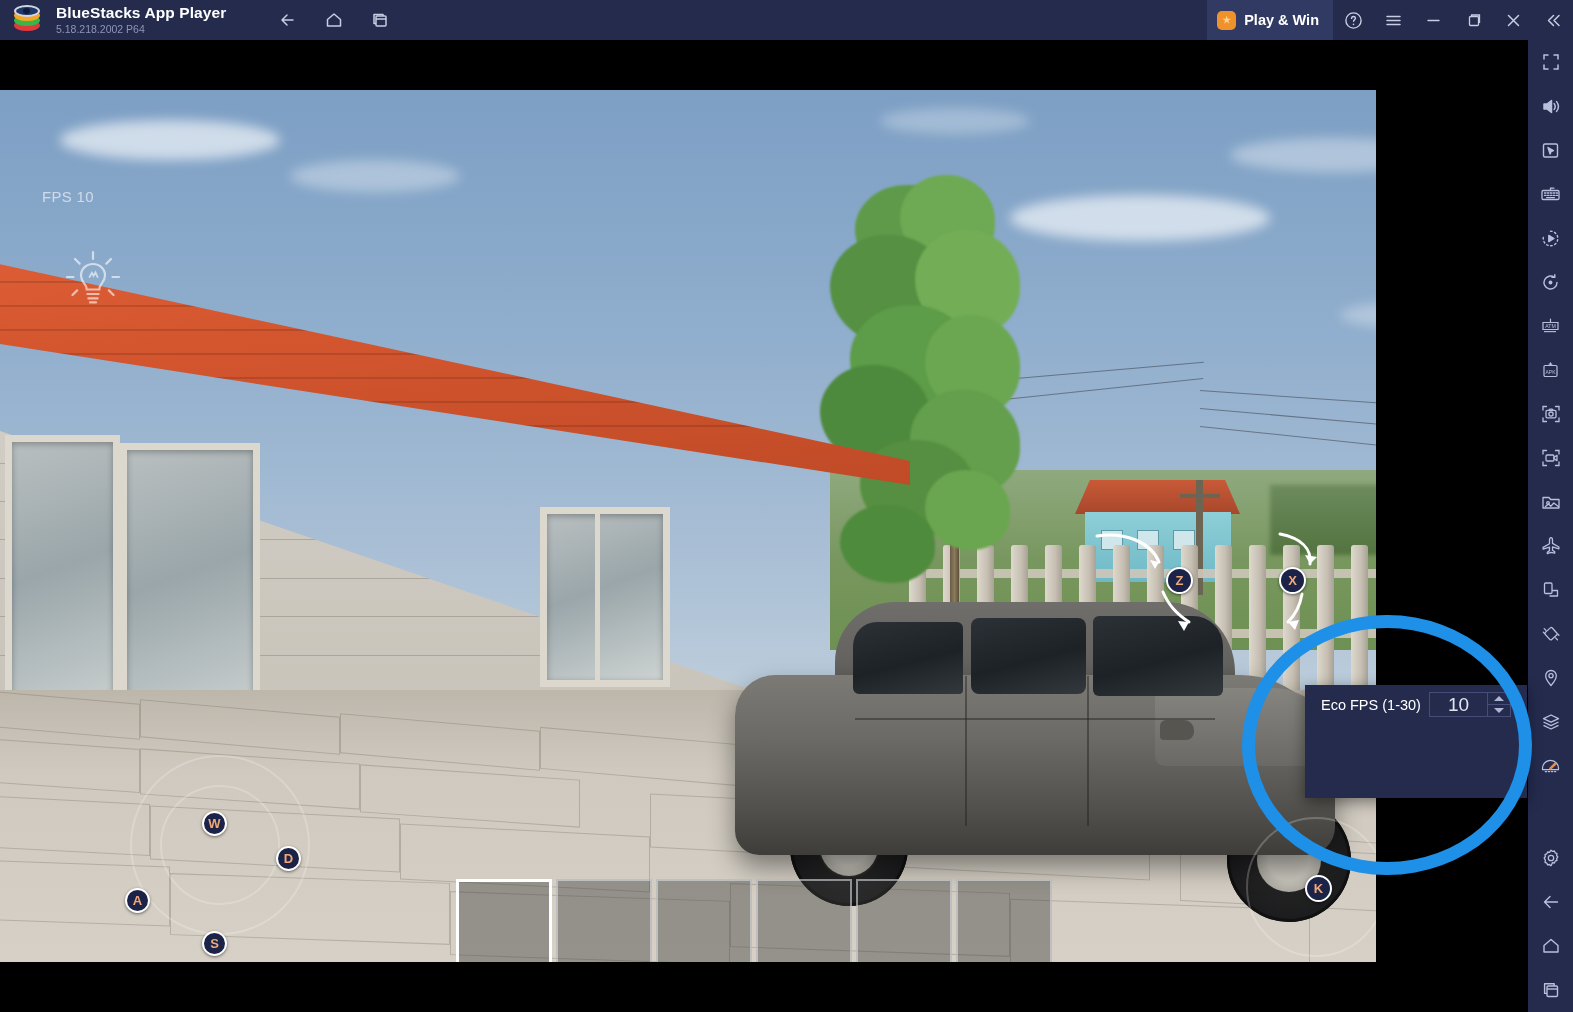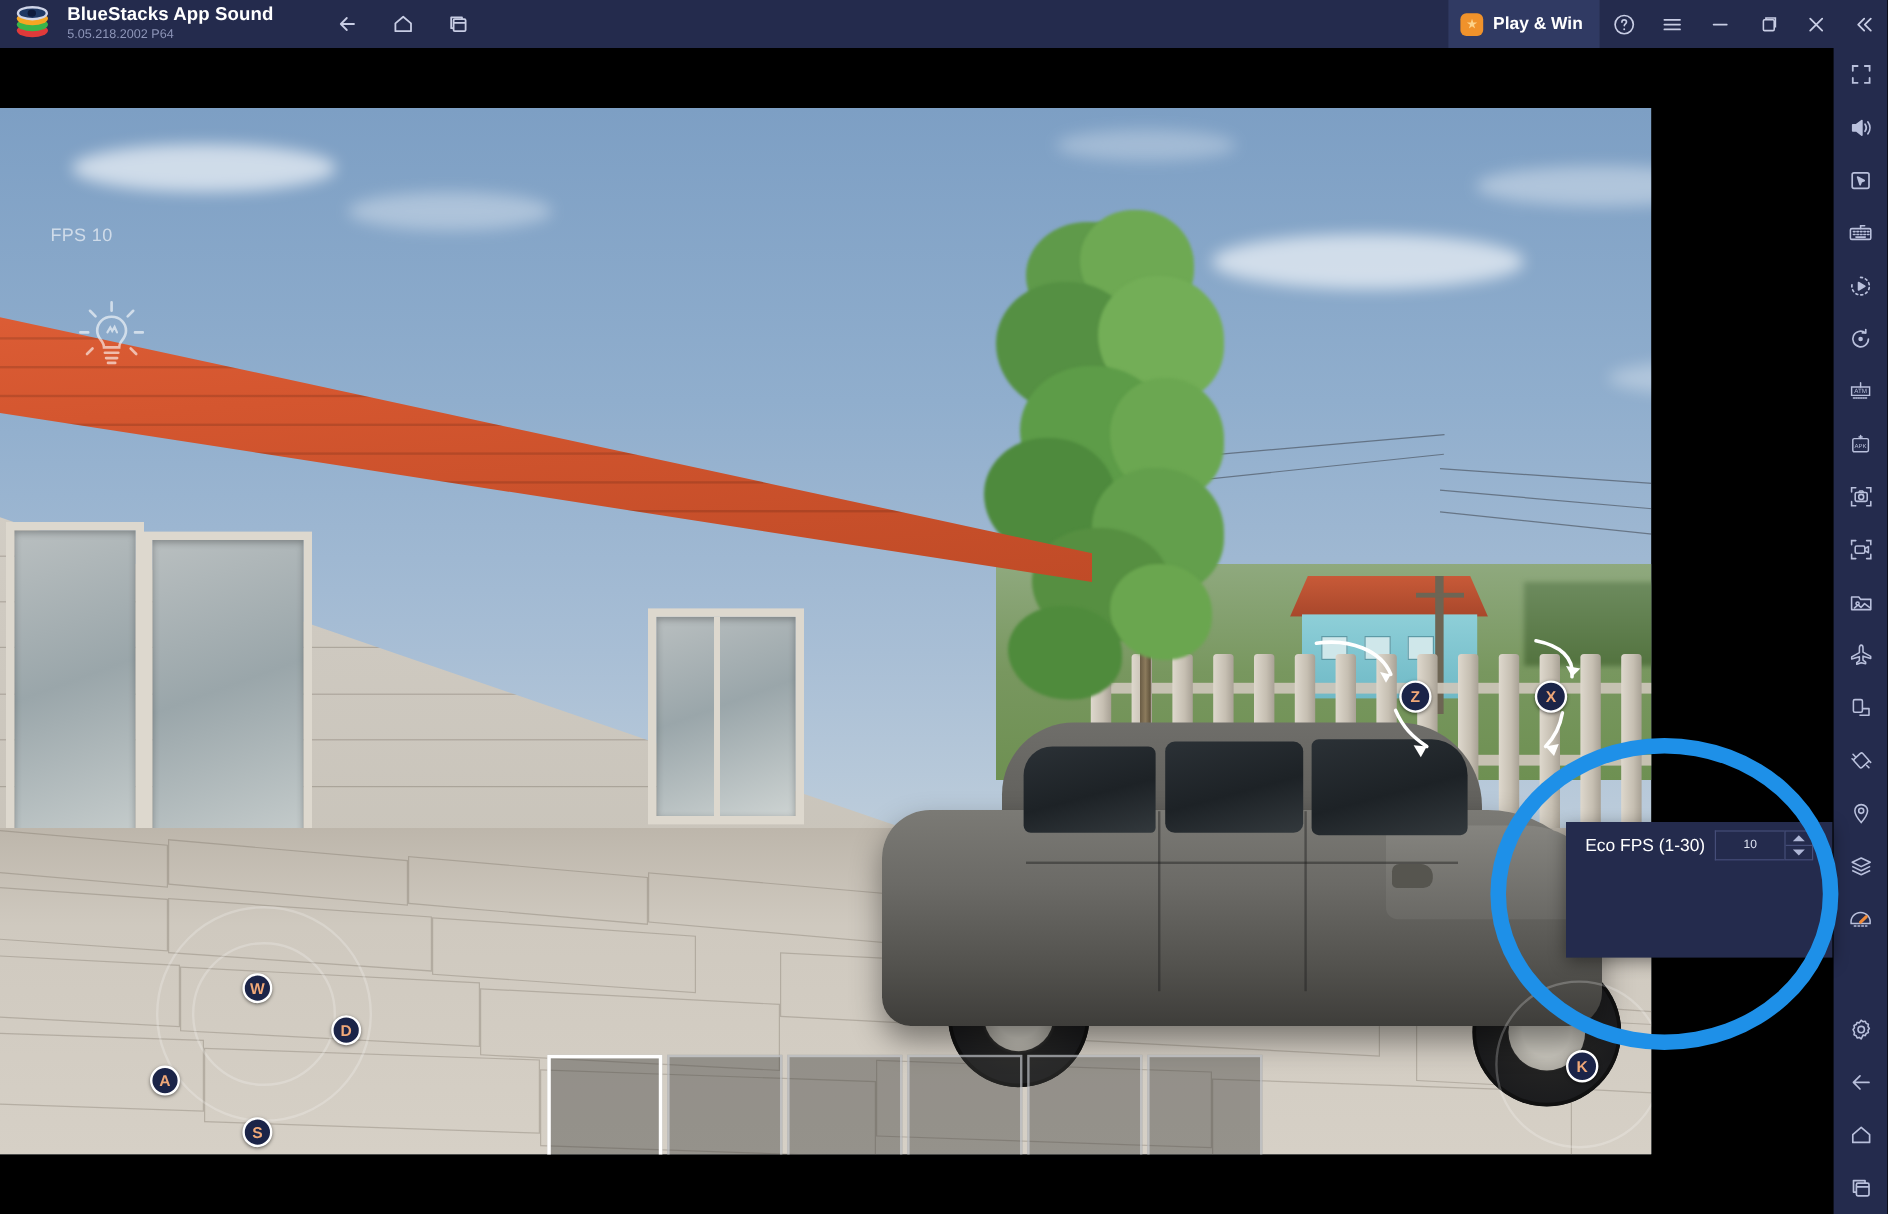--- a/index.html
+++ b/index.html
@@ -240,21 +240,21 @@
   .toggle .knob { position:absolute; right:2px; top:2px; width:13px; height:13px; border-radius:50%; background:#fff; }
 
   #eco-row-3 { height:39px; }
   #fps-stepper {
     display:flex; align-items:stretch; width:82px; height:25px;
     border:1px solid #4b5versatile;
   }
   #fps-field {
     flex:1 1 auto; border:1px solid #454d78; border-right:none;
     display:flex; align-items:center; justify-content:center;
-    color:#dfe4f2; font-size:10px; background:transparent;
+    color:#dfe4f2; font-size:19px; background:transparent;
   }
   #fps-arrows {
     width:24px; border:1px solid #454d78; display:flex; flex-direction:column;
   }
   #fps-arrows div {
     flex:1; display:flex; align-items:center; justify-content:center; cursor:pointer;
   }
   #fps-arrows div:first-child { border-bottom:1px solid #454d78; }
   .caret { width:0; height:0; border-left:5px solid transparent; border-right:5px solid transparent; }
   .caret.up { border-bottom:5px solid #aeb6d6; }
@@ -276,22 +276,22 @@
 
     <div id="logo">
       <div class="l l1"></div>
         <div class="l l2"></div>
         <div class="l l3"></div>
       <div class="l l4"></div>
         <div class="dot"></div>
     </div>
 
     <div id="titletext">
-      <div class="tname">BlueStacks App Sound</div>
-      <div class="tver">5.05.218.2002  P64</div>
+      <div class="tname">BlueStacks App Player</div>
+      <div class="tver">5.18.218.2002  P64</div>
     </div>
 
     <div id="nav-btns">
       <div class="tb-btn">
         <svg width="20" height="20" viewBox="0 0 20 20" fill="none" stroke="currentColor" stroke-width="1.5">
           <path d="M15 10H4M9 5l-5 5 5 5" stroke-linecap="round" stroke-linejoin="round"></path>
         </svg>
       </div>
       <div class="tb-btn">
         <svg width="20" height="20" viewBox="0 0 20 20" fill="none" stroke="currentColor" stroke-width="1.5">

